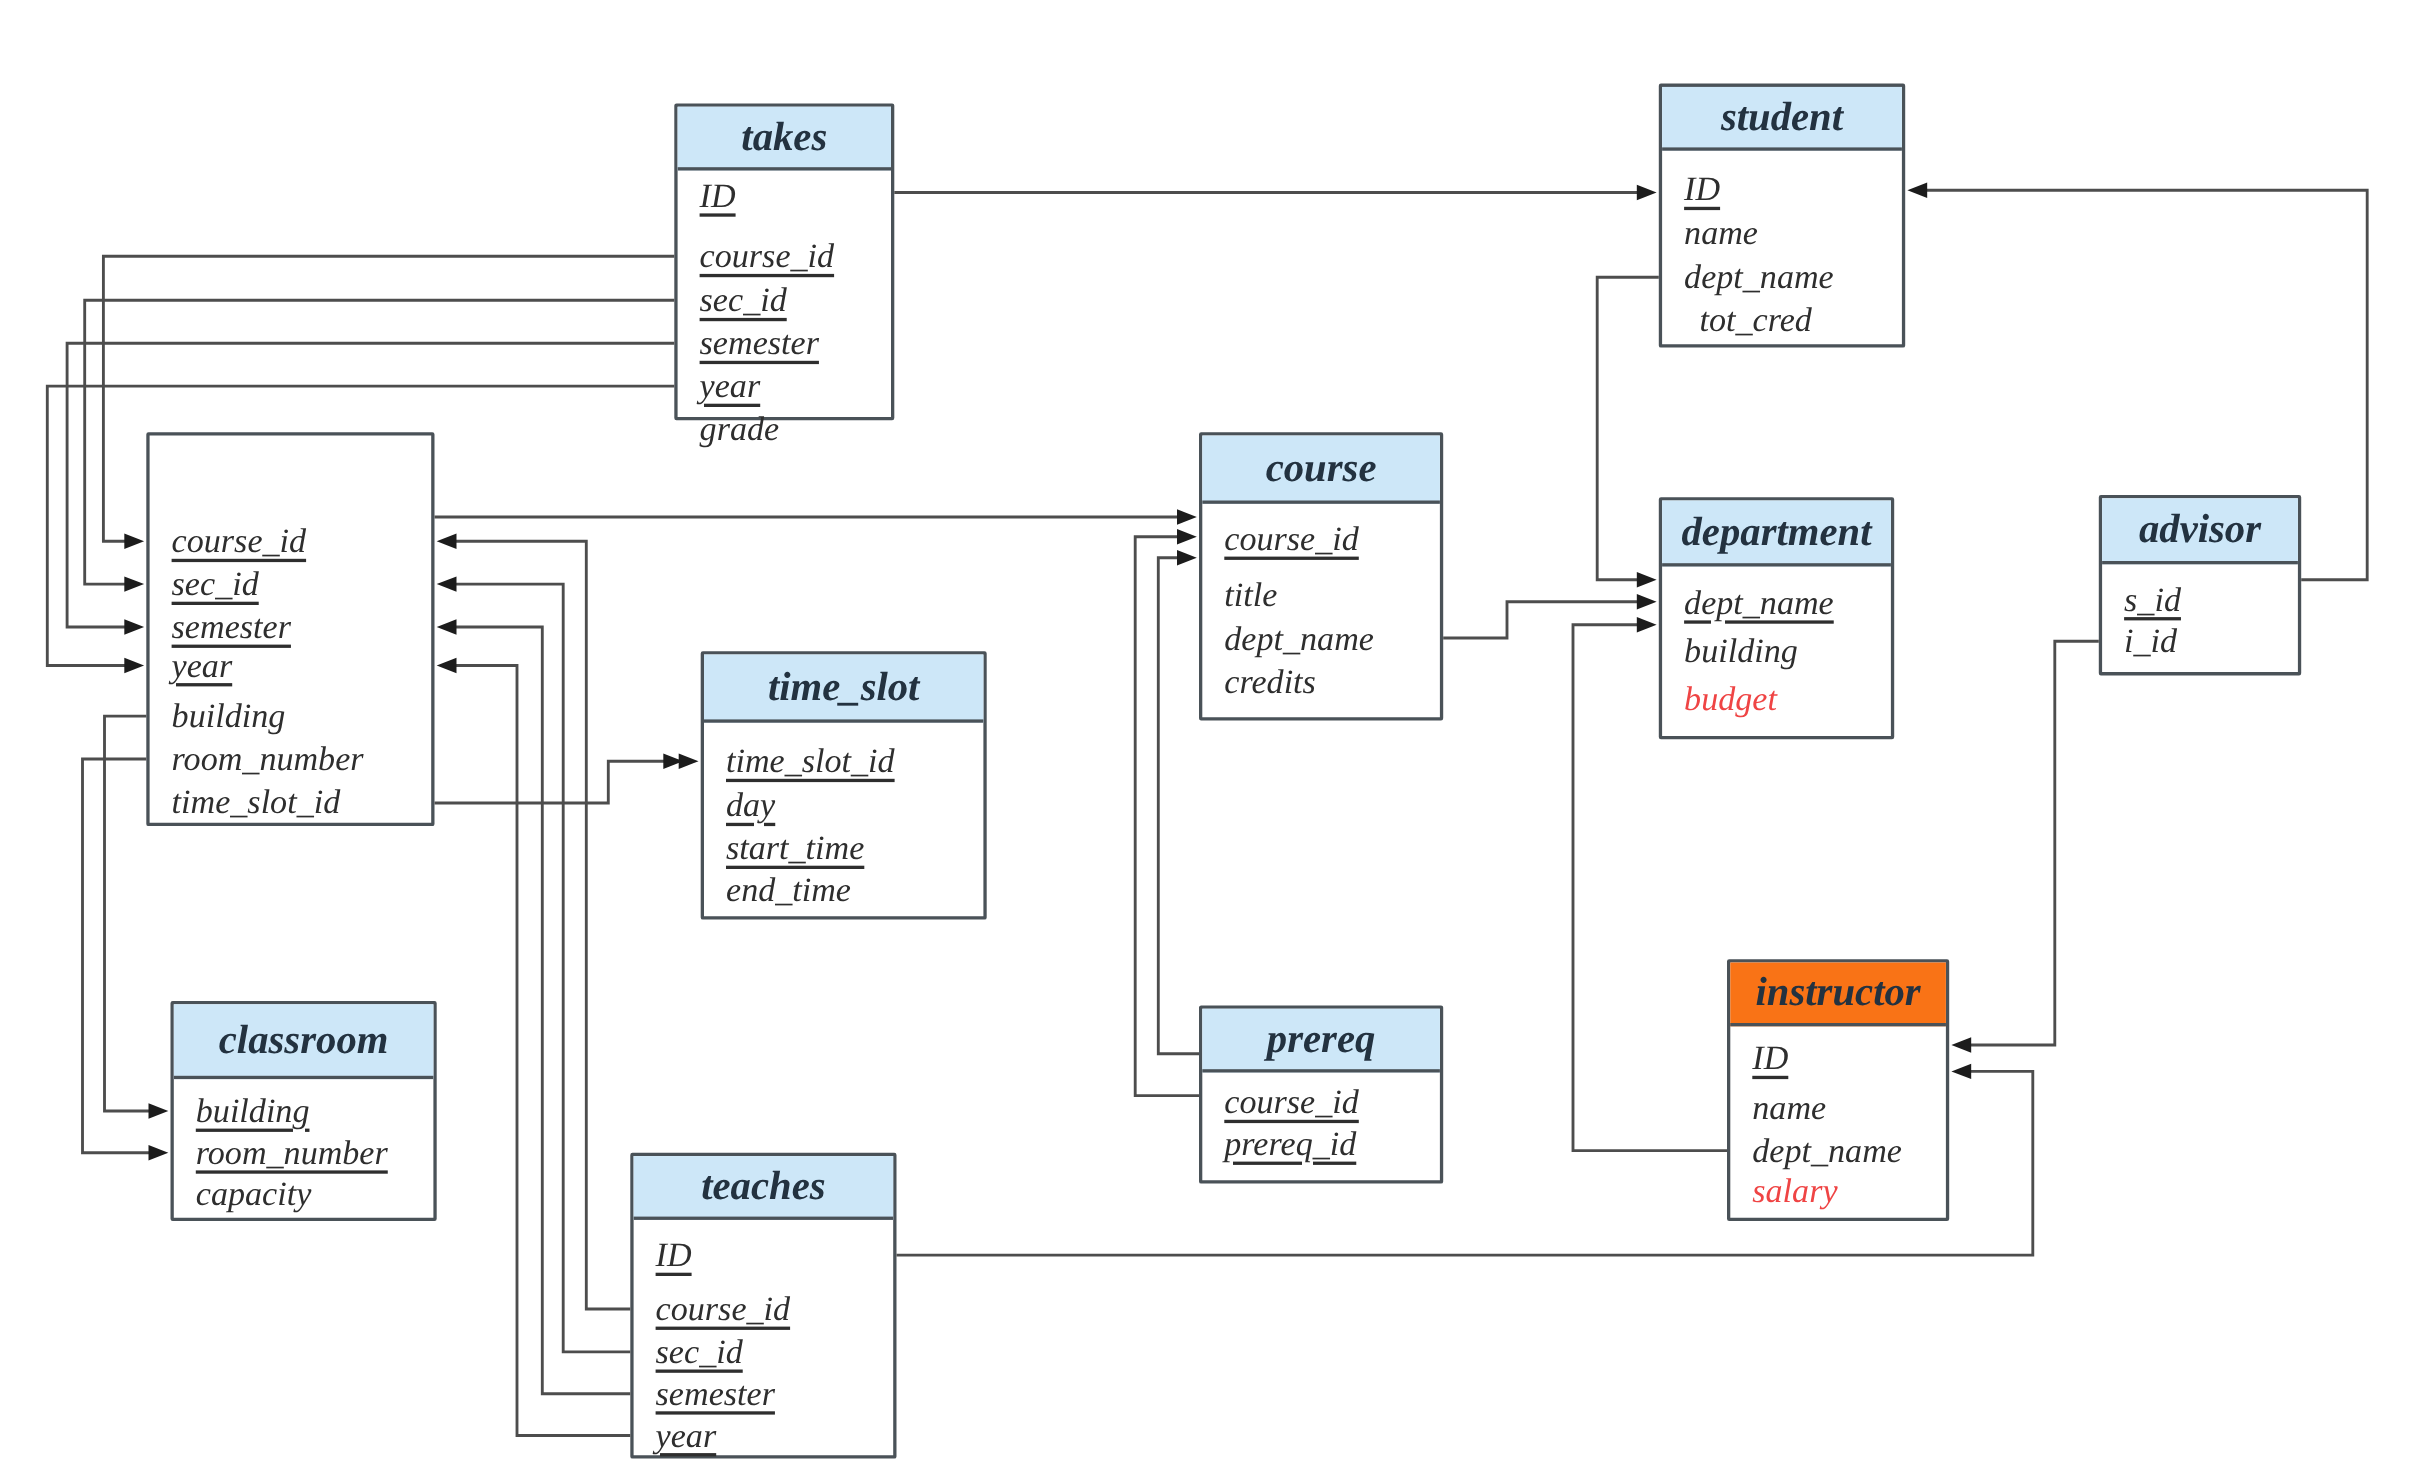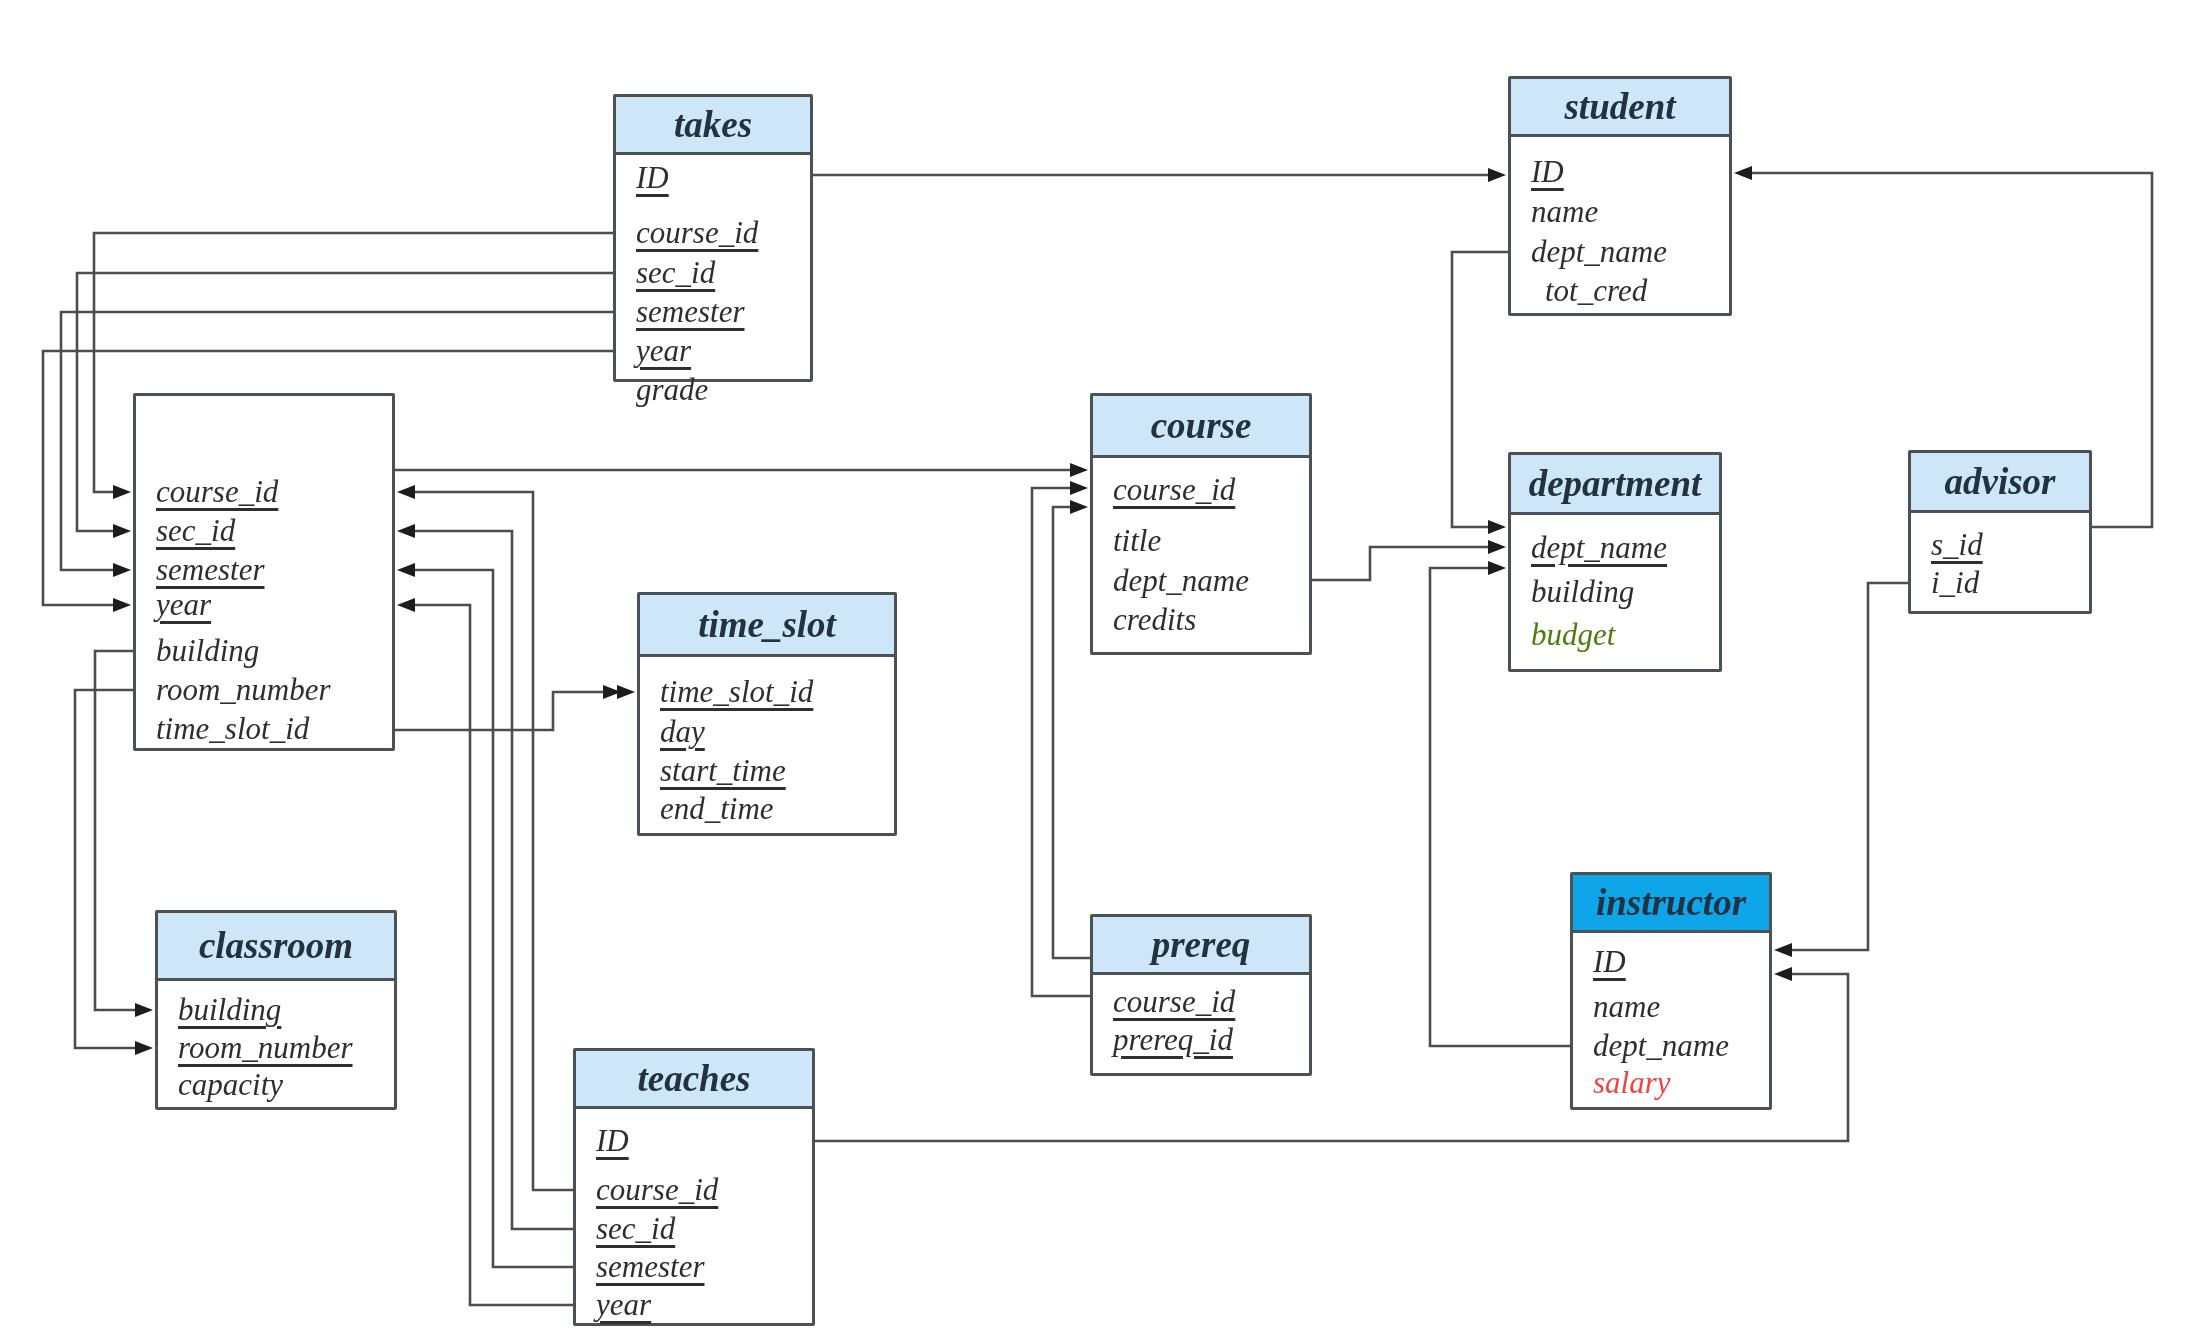--- a/index.html
+++ b/index.html
@@ -84,21 +84,21 @@
       <div class="table-header" style="height: 62px; background: rgb(205, 231, 248); color: rgb(35, 50, 64);">course</div>
       <div class="attr-row pk" style="top: 73px; color: rgb(46, 46, 46);">course_id</div>
       <div class="attr-row" style="top: 124px; color: rgb(46, 46, 46);">title</div>
       <div class="attr-row" style="top: 164px; color: rgb(46, 46, 46);">dept_name</div>
       <div class="attr-row" style="top: 203px; color: rgb(46, 46, 46);">credits</div>
     </div>
     <div class="table-box" style="left: 1508px; top: 452px; width: 214px; height: 220px; border-color: rgb(74, 82, 88);">
       <div class="table-header" style="height: 60px; background: rgb(205, 231, 248); color: rgb(35, 50, 64);">department</div>
       <div class="attr-row pk" style="top: 72px; color: rgb(46, 46, 46);">dept_name</div>
       <div class="attr-row" style="top: 116px; color: rgb(46, 46, 46);">building</div>
-      <div class="attr-row" style="top: 159px; color: #4d7c0f;">budget</div>
+      <div class="attr-row" style="top: 159px; color: #ef4444;">budget</div>
     </div>
     <div class="table-box" style="left: 1908px; top: 450px; width: 184px; height: 164px; border-color: rgb(74, 82, 88);">
       <div class="table-header" style="height: 60px; background: rgb(205, 231, 248); color: rgb(35, 50, 64);">advisor</div>
       <div class="attr-row pk" style="top: 71px; color: rgb(46, 46, 46);">s_id</div>
       <div class="attr-row" style="top: 109px; color: rgb(46, 46, 46);">i_id</div>
     </div>
     <div class="table-box" style="left: 637px; top: 592px; width: 260px; height: 244px; border-color: rgb(74, 82, 88);">
       <div class="table-header" style="height: 62px; background: rgb(205, 231, 248); color: rgb(35, 50, 64);">time_slot</div>
       <div class="attr-row pk" style="top: 76px; color: rgb(46, 46, 46);">time_slot_id</div>
       <div class="attr-row pk" style="top: 116px; color: rgb(46, 46, 46);">day</div>
@@ -110,21 +110,21 @@
       <div class="attr-row pk" style="top: 64px; color: rgb(46, 46, 46);">course_id</div>
       <div class="attr-row pk" style="top: 102px; color: rgb(46, 46, 46);">prereq_id</div>
     </div>
     <div class="table-box" style="left: 155px; top: 910px; width: 242px; height: 200px; border-color: rgb(74, 82, 88);">
       <div class="table-header" style="height: 68px; background: rgb(205, 231, 248); color: rgb(35, 50, 64);">classroom</div>
       <div class="attr-row pk" style="top: 76px; color: rgb(46, 46, 46);">building</div>
       <div class="attr-row pk" style="top: 114px; color: rgb(46, 46, 46);">room_number</div>
       <div class="attr-row" style="top: 151px; color: rgb(46, 46, 46);">capacity</div>
     </div>
     <div class="table-box" style="left: 1570px; top: 872px; width: 202px; height: 238px; border-color: rgb(74, 82, 88);">
-      <div class="table-header" style="height: 58px; background: #0ea5e9; color: rgb(35, 50, 64);">instructor</div>
+      <div class="table-header" style="height: 58px; background: #f97316; color: rgb(35, 50, 64);">instructor</div>
       <div class="attr-row pk" style="top: 66px; color: rgb(46, 46, 46);">ID</div>
       <div class="attr-row" style="top: 111px; color: rgb(46, 46, 46);">name</div>
       <div class="attr-row" style="top: 150px; color: rgb(46, 46, 46);">dept_name</div>
       <div class="attr-row" style="top: 187px; color: #ef4444;">salary</div>
     </div>
     <div class="table-box" style="left: 573px; top: 1048px; width: 242px; height: 278px; border-color: rgb(74, 82, 88);">
       <div class="table-header" style="height: 58px; background: rgb(205, 231, 248); color: rgb(35, 50, 64);">teaches</div>
       <div class="attr-row pk" style="top: 69px; color: rgb(46, 46, 46);">ID</div>
       <div class="attr-row pk" style="top: 118px; color: rgb(46, 46, 46);">course_id</div>
       <div class="attr-row pk" style="top: 157px; color: rgb(46, 46, 46);">sec_id</div>

